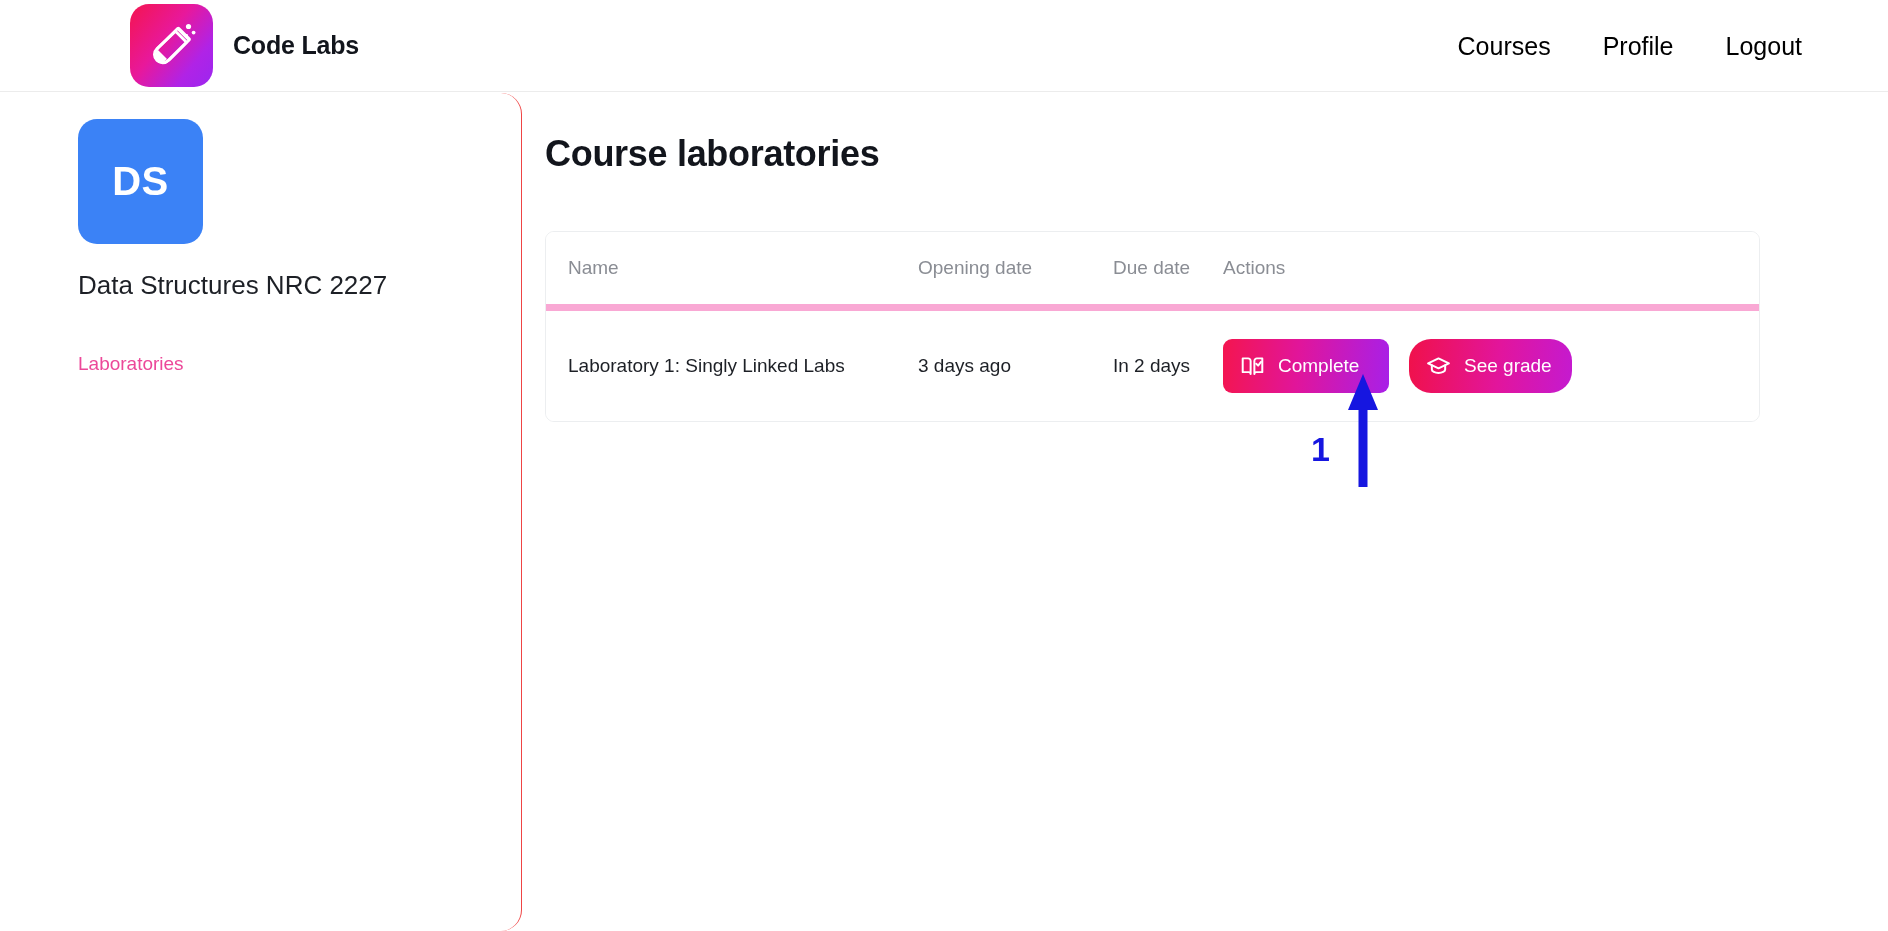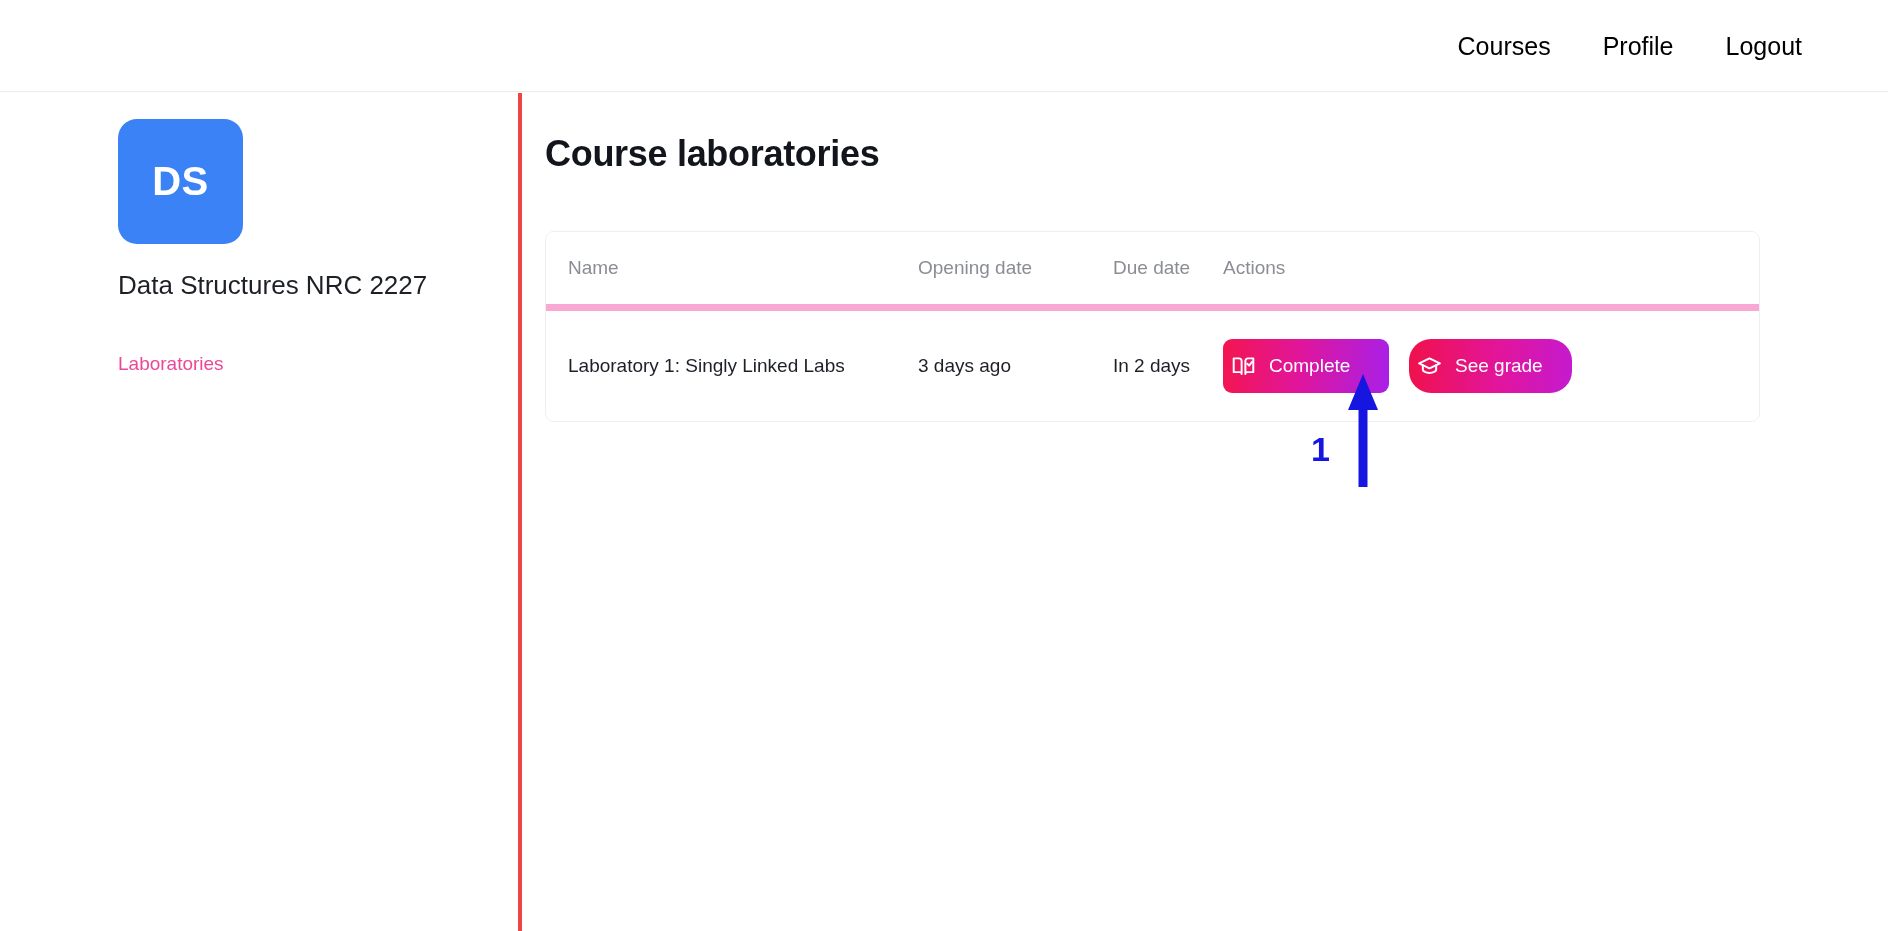--- a/index.html
+++ b/index.html
@@ -77,24 +77,25 @@
     text-decoration: none;
   }
 
   
   .sidebar {
     position: absolute;
     top: 93px;
     left: 0;
     width: 522px;
     height: 838px;
-    border-right: 4px solid #ef4444;
-    background: #ffffff;
-    padding-left: 118px;
+    border-right: 1px solid #ef4444;
+    background: #ffffff;
+    padding-left: 78px;
     padding-top: 26px;
+    border-radius: 21px;
   }
 
   .course-avatar {
     width: 125px;
     height: 125px;
     border-radius: 19px;
     background: #3b82f6;
     color: #ffffff;
     display: flex;
     align-items: center;
@@ -187,21 +188,21 @@
     display: flex;
     align-items: center;
     gap: 20px;
   }
 
   
   .btn {
     border: none;
     border-radius: 9px;
     height: 54px;
-    padding: 0 8px;
+    padding: 0 17px;
     display: inline-flex;
     align-items: center;
     gap: 13px;
     color: #ffffff;
     font-size: 19px;
     font-family: "Liberation Sans", sans-serif;
     cursor: pointer;
     white-space: nowrap;
   }
 
@@ -237,20 +238,39 @@
     font-family: "Liberation Sans", sans-serif;
   }
 </style>
 </head>
 <body>
 
 <div id="app">
 
   <div class="topbar">
 
+    <div class="brand">
+      <div class="brand-logo">
+        <svg width="54" height="54" viewBox="0 0 54 54" fill="none" aria-hidden="true">
+          <g stroke="#ffffff" stroke-width="2.9" stroke-linecap="round" stroke-linejoin="round" fill="none">
+            <path d="M33.6 9.3 L44.4 20.1"></path>
+            <path d="M38.6 14.3 L18.0 34.9 C14.0 38.9 13.9 44.4 17.3 47.8 C20.7 51.2 26.2 51.1 30.2 47.1 L50.8 26.5 Z" transform="translate(-6,-6) scale(0.95) translate(2,2)"></path>
+          </g>
+          <g transform="translate(0,0)">
+            <path d="M30.5 12.2 L41.5 23.2 L23.6 41.1 C20.1 44.6 15.2 44.6 11.9 41.3 C8.6 38.0 8.6 33.1 12.1 29.6 Z" fill="none" stroke="#ffffff" stroke-width="2.9" stroke-linejoin="round"></path>
+            <path d="M13.0 31.0 L22.0 40.0 C19.0 43.0 15.0 43.0 12.4 40.4 C9.8 37.8 10.0 34.0 13.0 31.0 Z" fill="#ffffff"></path>
+            <path d="M11.8 33.4 L20.6 42.2 C18.0 44.3 14.6 44.1 12.2 41.7 C9.8 39.3 9.8 35.8 11.8 33.4 Z" fill="#ffffff"></path>
+          </g>
+          <circle cx="43.5" cy="7.5" r="2.6" fill="#ffffff"></circle>
+          <circle cx="48.6" cy="13.6" r="1.9" fill="#ffffff"></circle>
+          <circle cx="41.6" cy="16.3" r="1.4" fill="#ffffff"></circle>
+        </svg>
+      </div>
+      <div class="brand-name">Code Labs</div>
+    </div>
 
     <div class="nav-links">
       <a class="nav-link">Courses</a>
       <a class="nav-link">Profile</a>
       <a class="nav-link">Logout</a>
     </div>
   </div>
 
   <div class="sidebar">
     <div class="course-avatar">DS</div>

